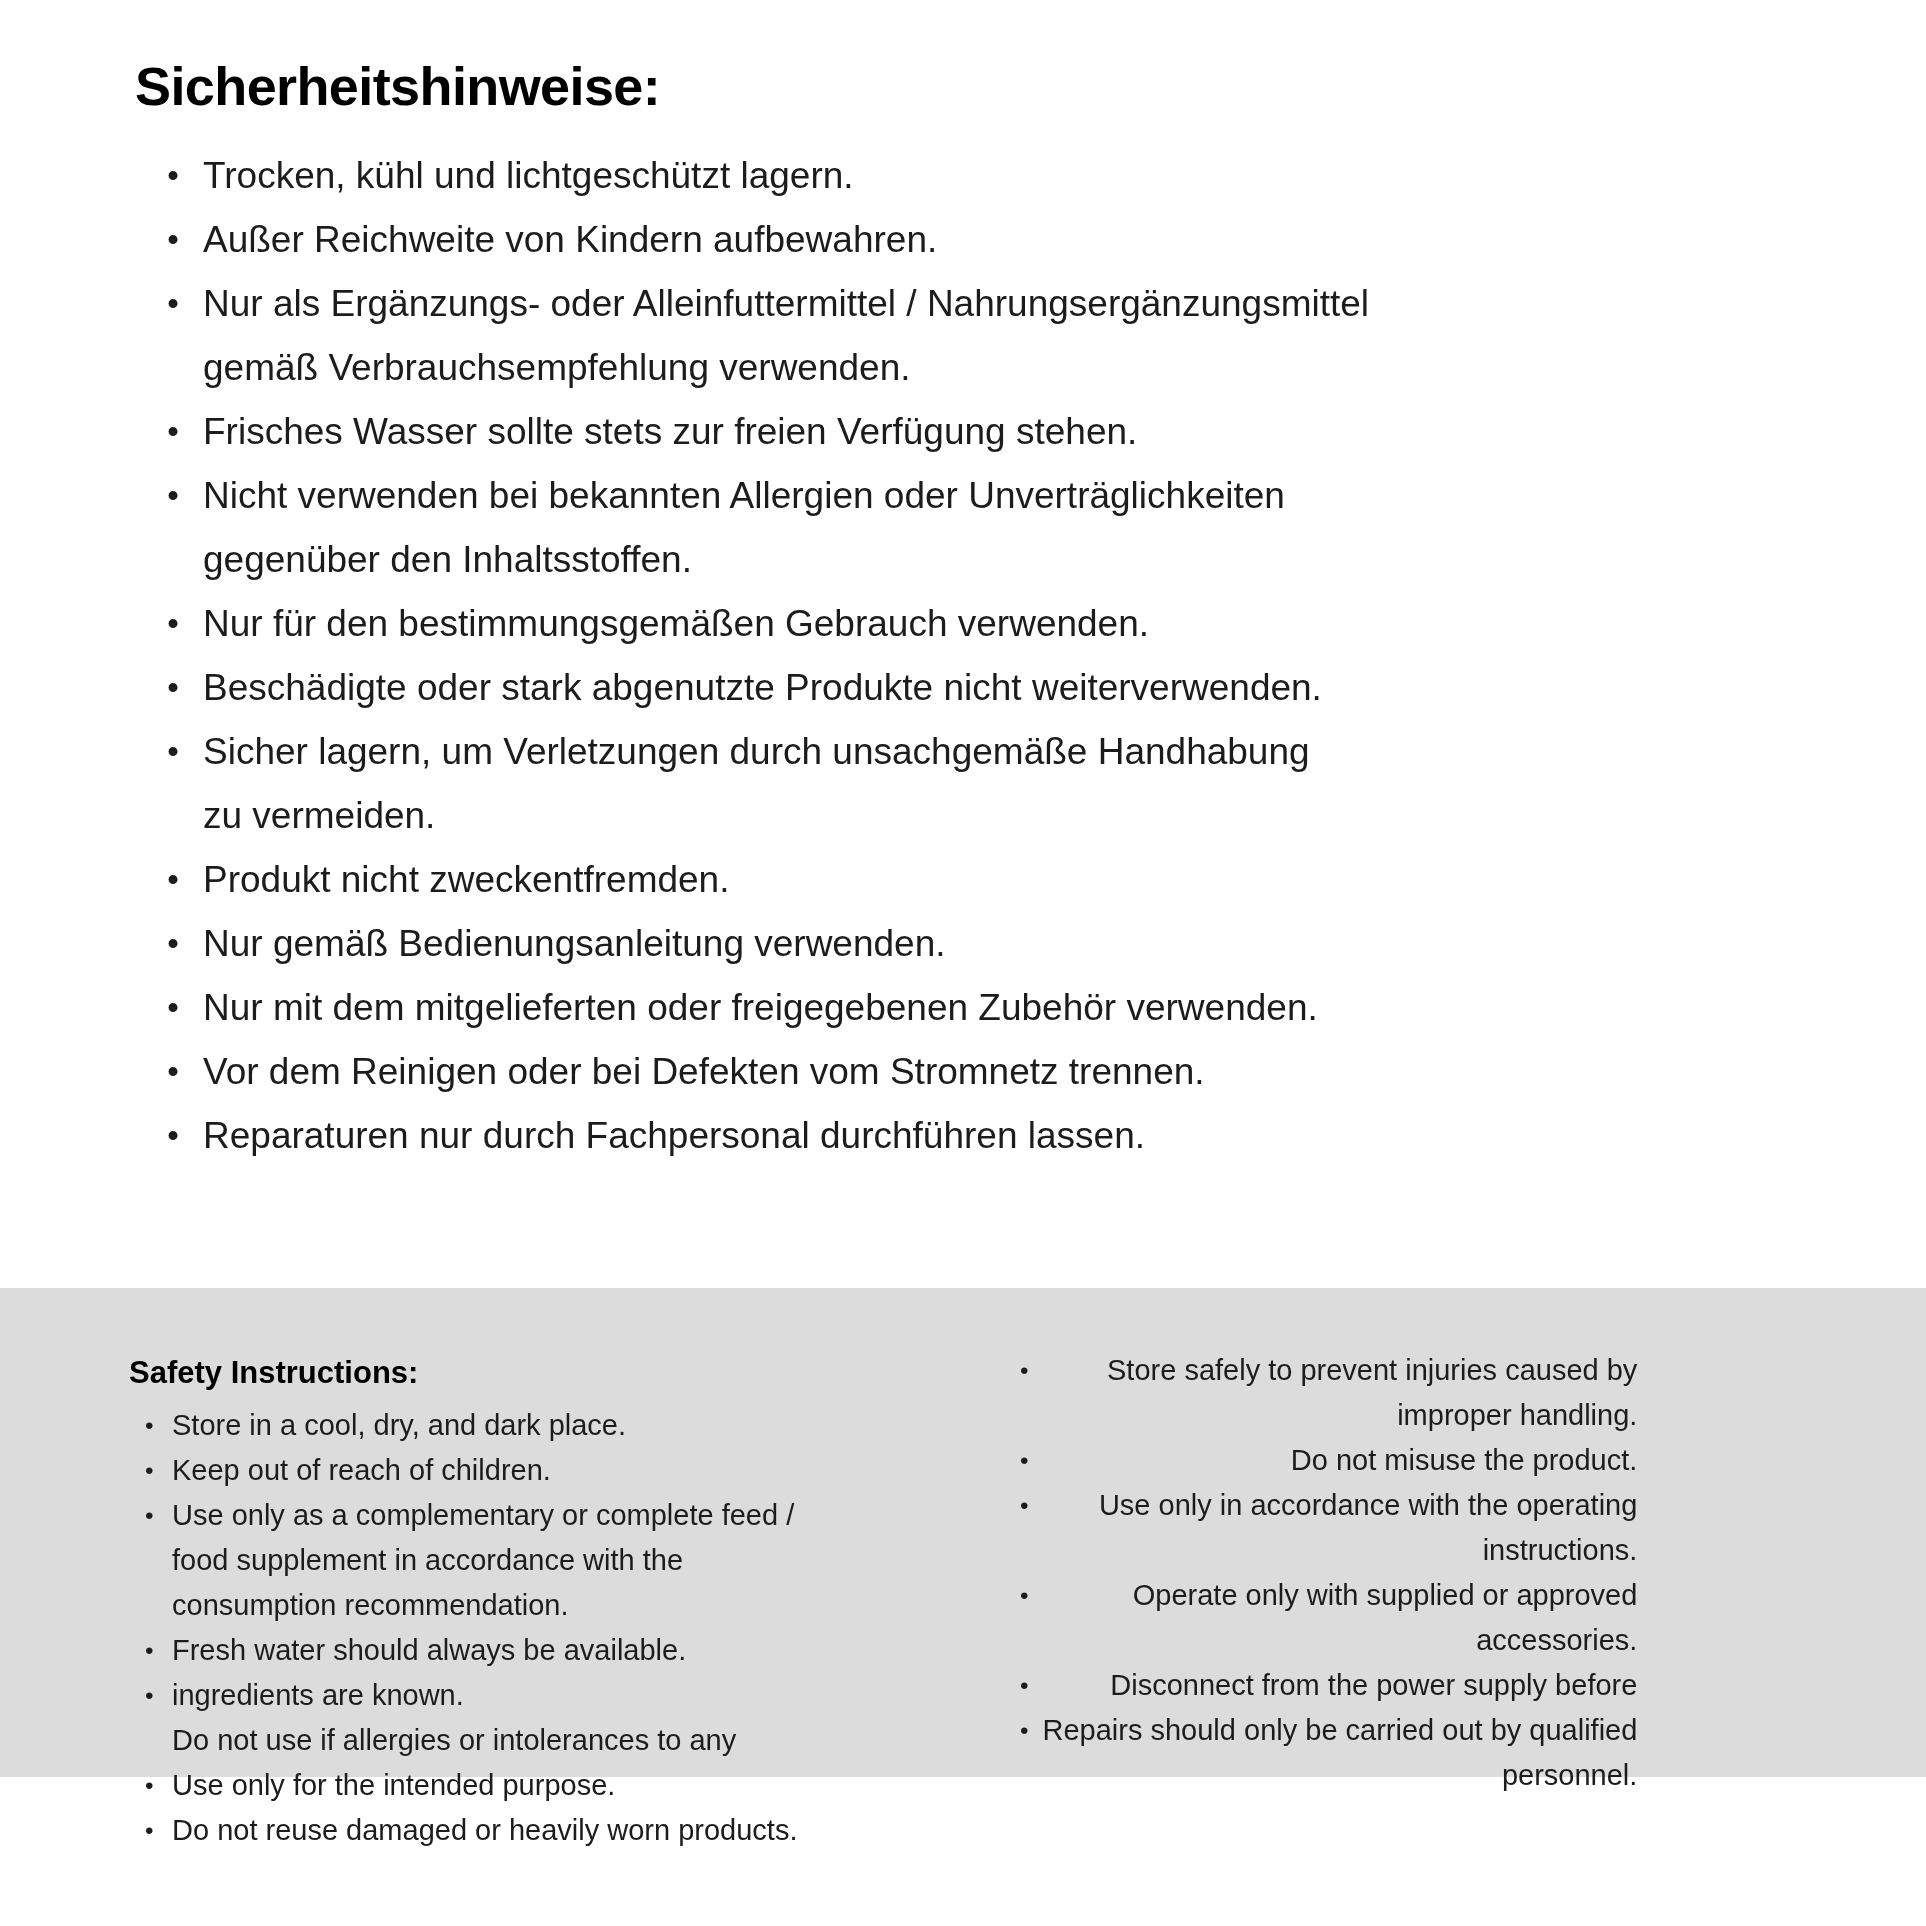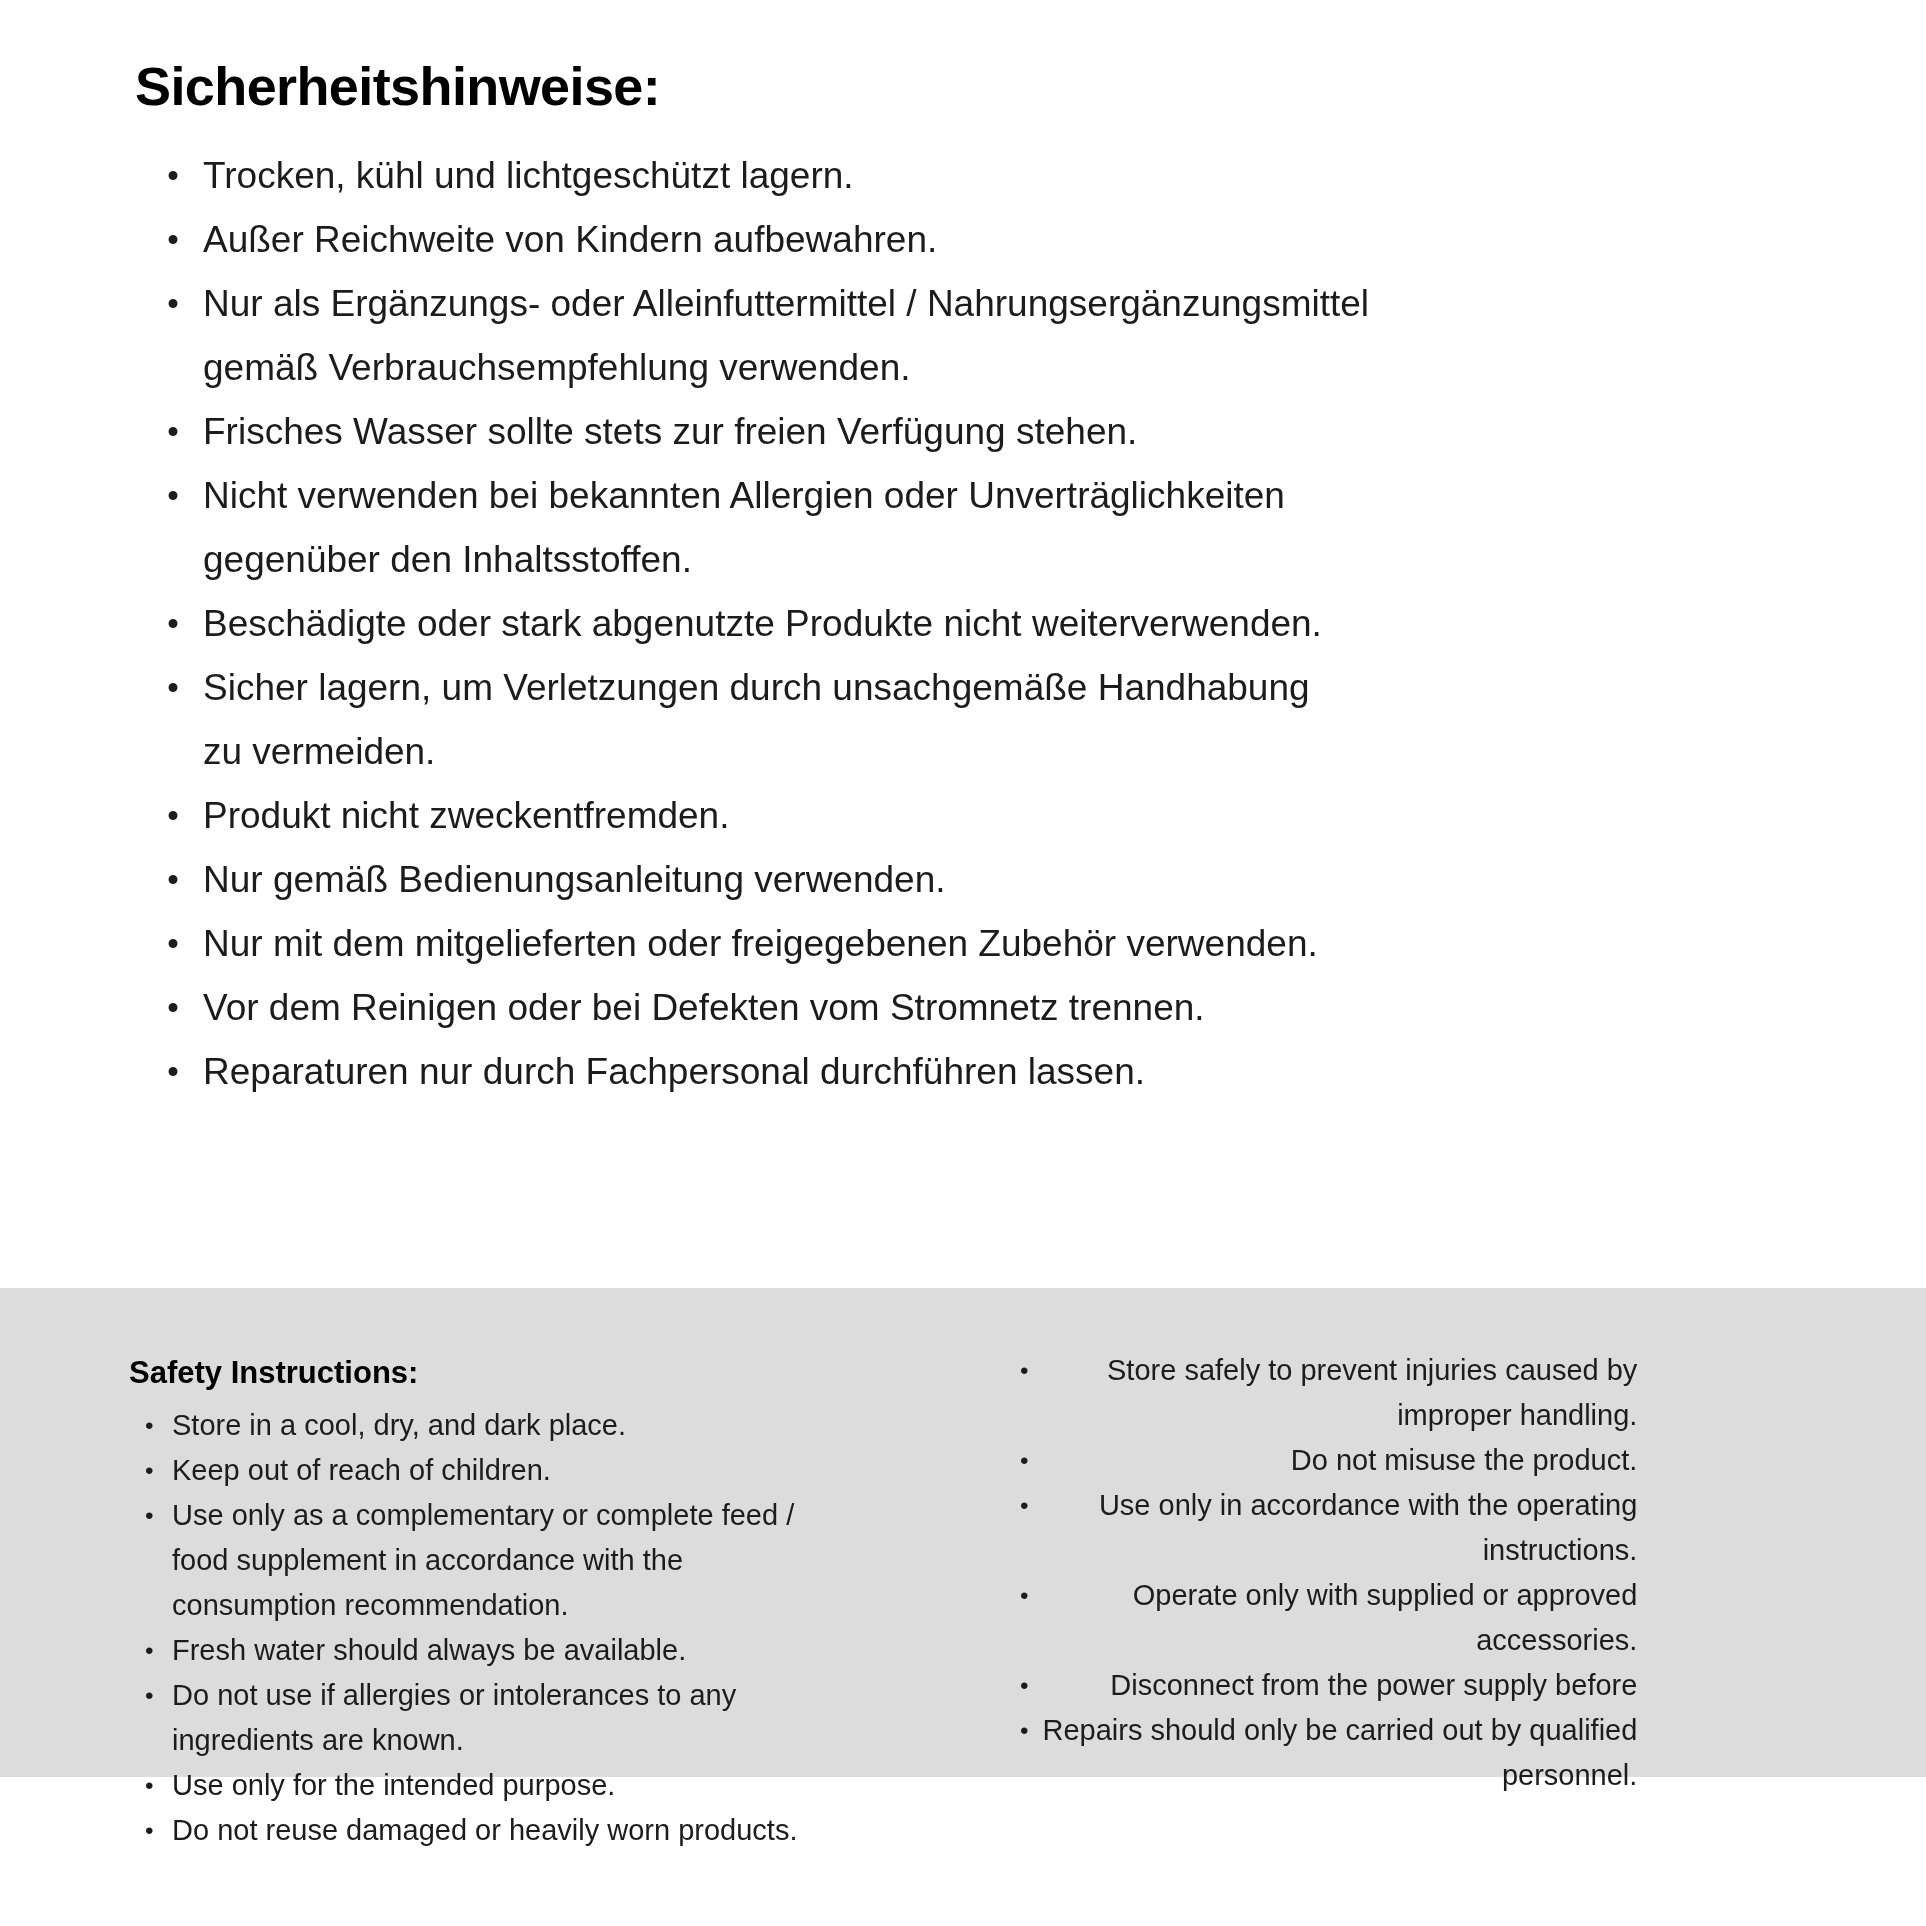--- a/index.html
+++ b/index.html
@@ -88,20 +88,23 @@
         <span class="line">gemäß Verbrauchsempfehlung verwenden.</span>
       </li>
       <li>
         <span class="line">Frisches Wasser sollte stets zur freien Verfügung stehen.</span>
       </li>
       <li>
         <span class="line">Nicht verwenden bei bekannten Allergien oder Unverträglichkeiten</span>
         <span class="line">gegenüber den Inhaltsstoffen.</span>
       </li>
       <li>
+        <span class="line">Nur für den bestimmungsgemäßen Gebrauch verwenden.</span>
+      </li>
+      <li>
         <span class="line">Beschädigte oder stark abgenutzte Produkte nicht weiterverwenden.</span>
       </li>
       <li>
         <span class="line">Sicher lagern, um Verletzungen durch unsachgemäße Handhabung</span>
         <span class="line">zu vermeiden.</span>
       </li>
       <li>
         <span class="line">Produkt nicht zweckentfremden.</span>
       </li>
       <li>
@@ -132,22 +135,22 @@
         </li>
         <li>
           <span class="line">Use only as a complementary or complete feed /</span>
           <span class="line">food supplement in accordance with the</span>
           <span class="line">consumption recommendation.</span>
         </li>
         <li>
           <span class="line">Fresh water should always be available.</span>
         </li>
         <li>
+          <span class="line">ingredients are known.</span>
           <span class="line">Do not use if allergies or intolerances to any</span>
-          <span class="line">ingredients are known.</span>
         </li>
         <li>
           <span class="line">Use only for the intended purpose.</span>
         </li>
         <li>
           <span class="line">Do not reuse damaged or heavily worn products.</span>
         </li>
       </ul>
     </div>
 

